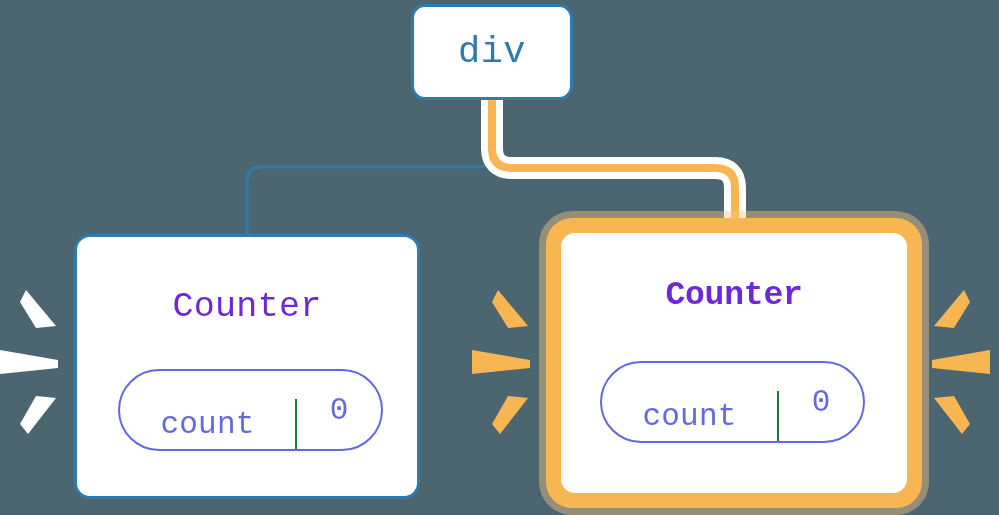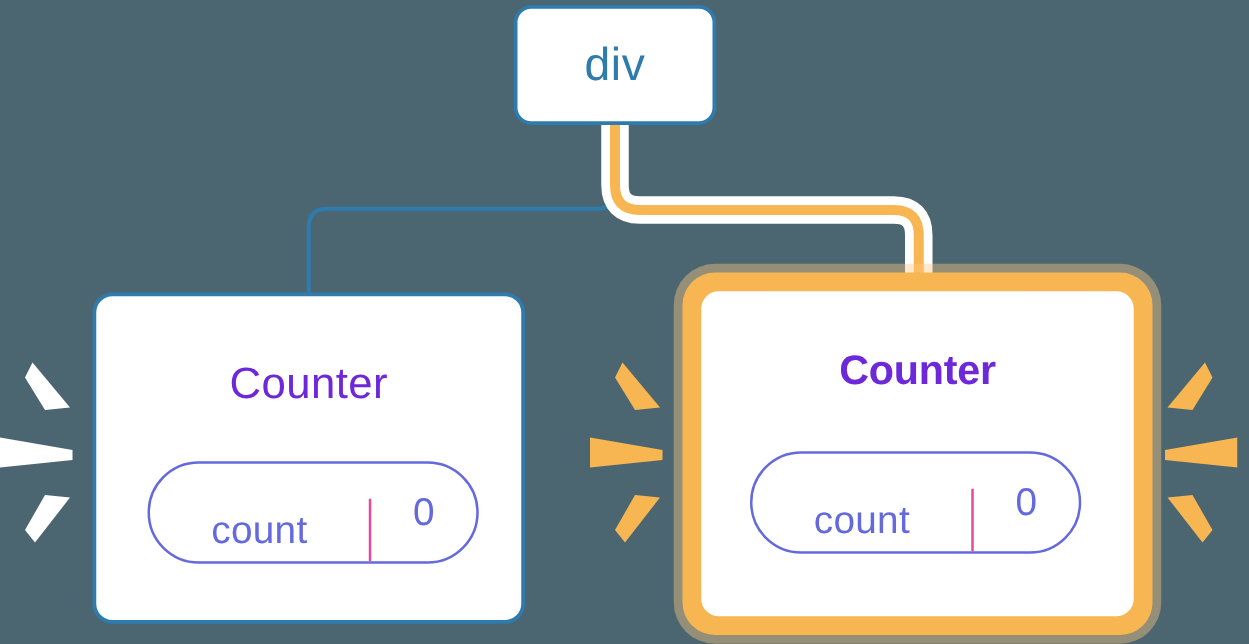--- a/index.html
+++ b/index.html
@@ -10,20 +10,21 @@
     width: 999px;
     height: 515px;
     background: #4c6671;
     font-family: "Liberation Sans", sans-serif;
     overflow: hidden;
   }
   #stage {
     position: relative;
     width: 999px;
     height: 396px;
+    font-family: Liberation Mono, monospace;
   }
   #wires {
     position: absolute;
     left: 0;
     top: 0;
     width: 999px;
     height: 515px;
   }
 
   
@@ -128,21 +129,21 @@
     width: 265px;
     height: 82px;
   }
   .pill-key {
     flex: 0 0 175px;
     display: flex;
     align-items: center;
     justify-content: center;
     font-size: 31px;
     color: #6469de;
-    border-right: 2px solid #ec4899;
+    border-right: 2px solid #15803d;
     letter-spacing: 0.2px;
     margin-top: 28px;
   }
   .pill-val {
     flex: 1 1 auto;
     display: flex;
     align-items: center;
     justify-content: center;
     font-size: 31px;
     color: #6469de;

